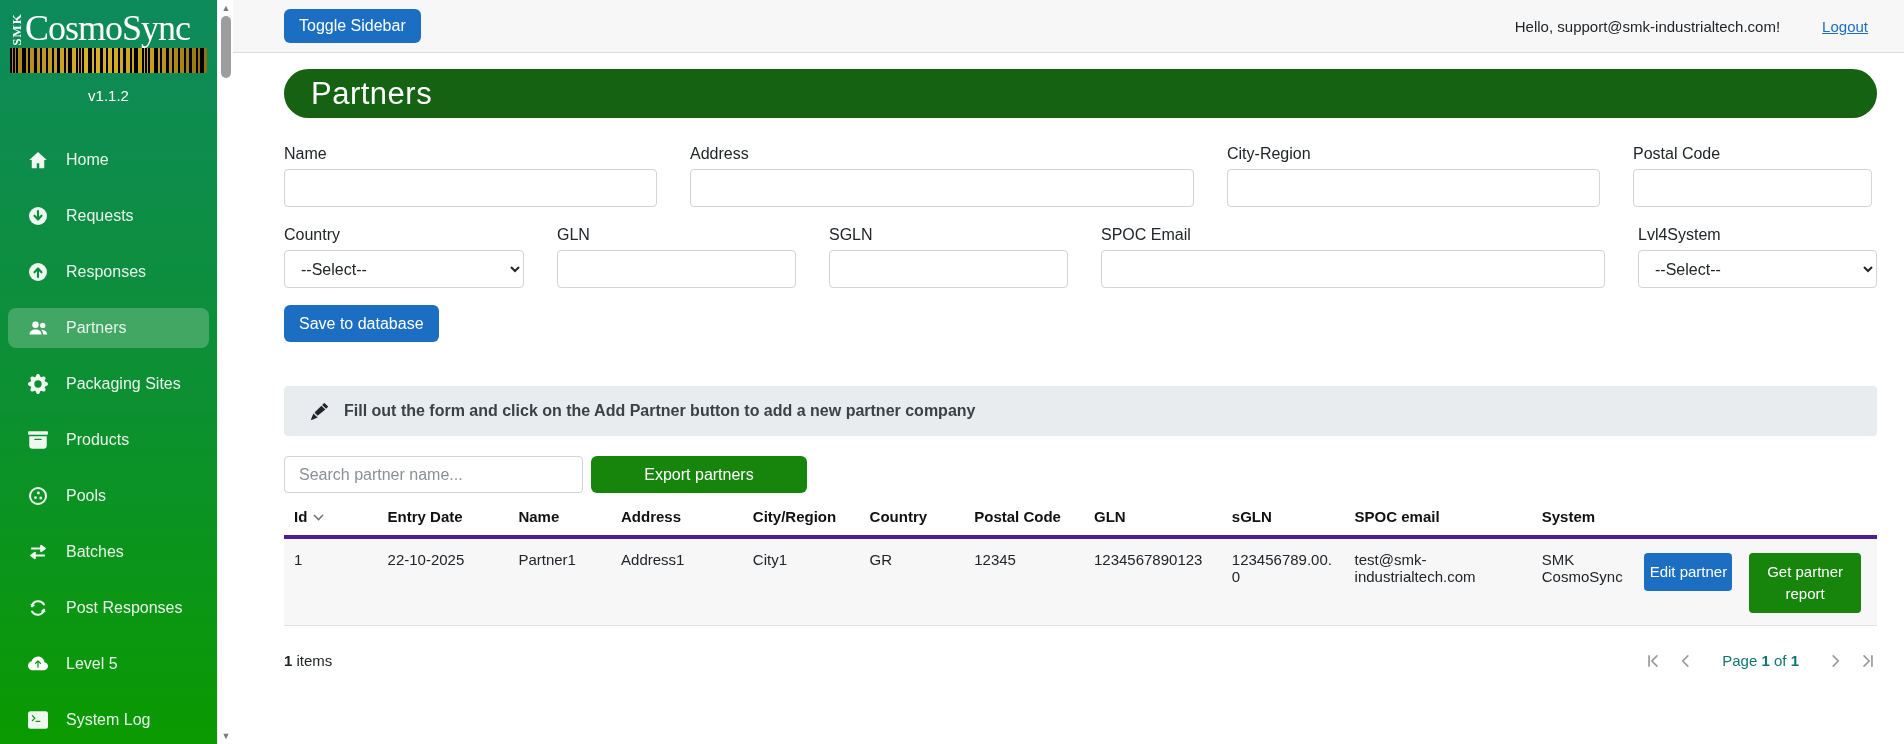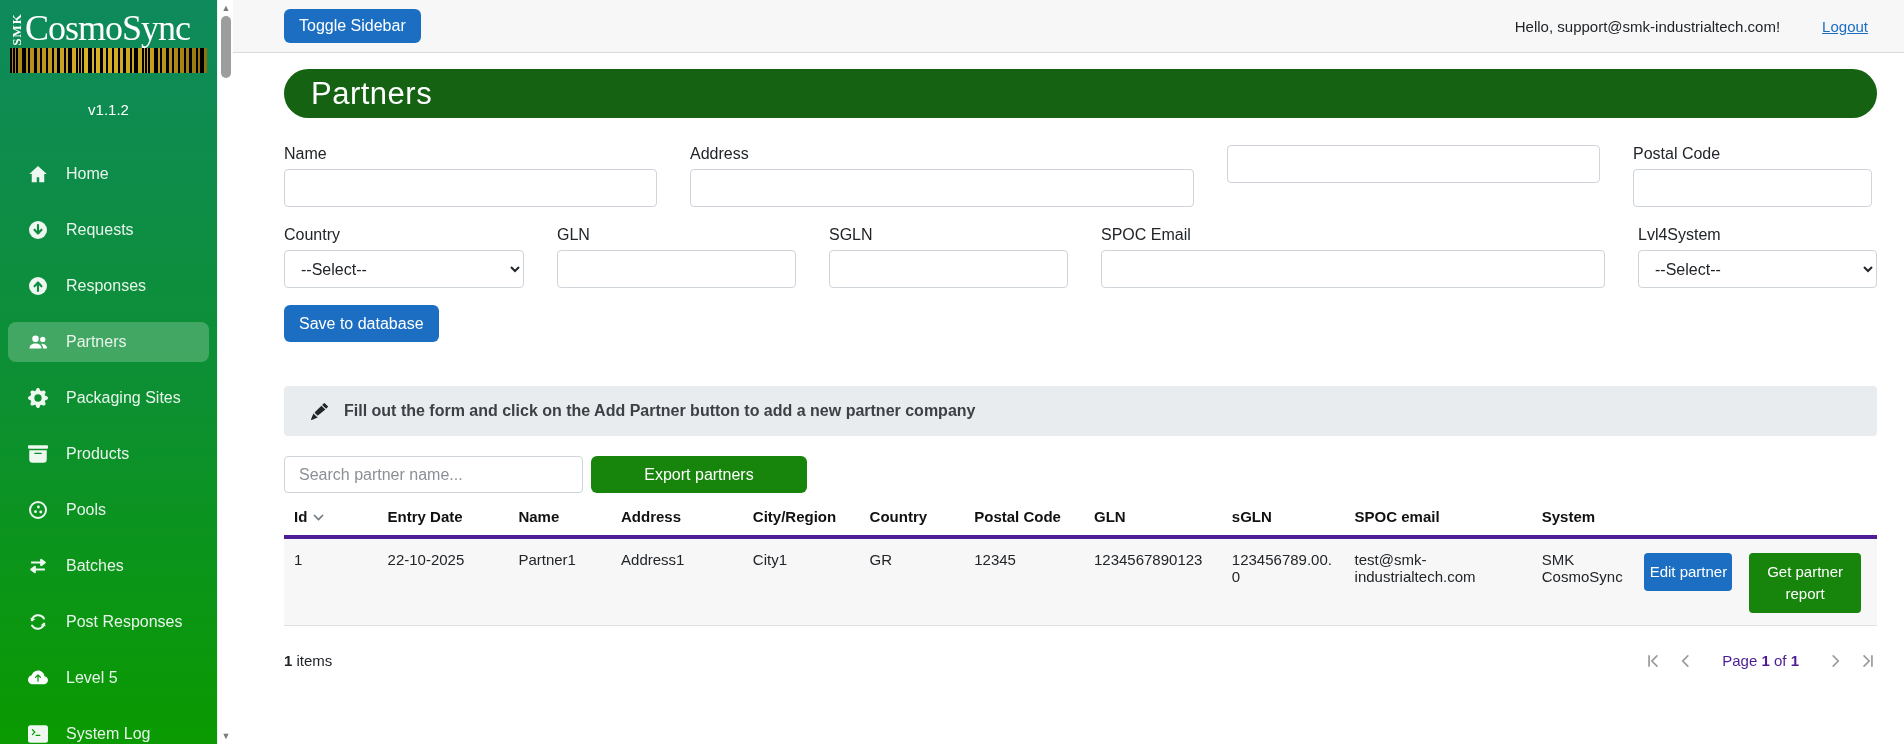--- a/index.html
+++ b/index.html
@@ -13,21 +13,21 @@
   .logo { margin:10px 10px 0 10px; display:flex; align-items:flex-end; position:relative; }
   .logo-smk { writing-mode:vertical-rl; transform:rotate(180deg); font-family:"Liberation Serif",serif;
     font-weight:bold; font-size:13px; color:#fff; letter-spacing:1px; line-height:1; margin-right:2px; }
   .logo-name { font-family:"Liberation Serif",serif; font-size:36px; color:#fff; line-height:1; letter-spacing:-1px; }
   .barcode { margin:2px 10px 0 10px; height:25px;
     background:
       repeating-linear-gradient(90deg,#000 0 2px,rgba(0,0,0,0) 2px 6px),
       repeating-linear-gradient(90deg,rgba(0,0,0,0) 0 3px,#000 3px 5px,rgba(0,0,0,0) 5px 11px),
       linear-gradient(90deg,#a8821a 0%,#d9b327 40%,#c9a21f 70%,#8f6f10 100%);
   }
-  .version { text-align:center; font-size:15px; color:#fff; margin-top:28px; }
+  .version { text-align:center; font-size:15px; color:#fff; margin-top:14px; }
   .nav { margin-top:36px; }
   .nav-item { height:40px; margin:0 8px 16px 8px; display:flex; align-items:center; gap:18px;
     padding-left:20px; border-radius:8px; font-size:16px; color:#e9f5ec; cursor:pointer; }
   .nav-item.active { background:rgba(255,255,255,0.22); }
   .nav-item svg { width:20px; height:20px; flex:0 0 20px; }
 
   
   .scroll-col { width:16px; flex:0 0 16px; background:#fff; position:relative; border-left:1px solid #f0f0f0; }
   .scroll-arrow { position:absolute; left:3px; width:10px; height:10px; color:#7a7a7a; font-size:9px; line-height:10px; text-align:center; }
   .scroll-up { top:3px; } .scroll-down { bottom:3px; }
@@ -73,21 +73,21 @@
   td { padding:12px 10px; vertical-align:top; background:#f7f7f7; border-bottom:1px solid #dee2e6; word-wrap:break-word; }
   td.btn-cell { padding:14px 4px 12px 4px; }
   .row-btn { border-radius:4px; padding:8px 3px; line-height:1.45; font-size:15px; display:block; }
   .edit-btn { width:88px; }
   .report-btn { width:112px; }
 
   .footer-row { margin-top:26px; display:flex; align-items:center; font-size:15px; }
   .items-count b { font-weight:bold; }
   .pager { margin-left:auto; display:flex; align-items:center; gap:14px; }
   .pager svg { width:18px; height:18px; cursor:pointer; }
-  .page-text { margin:0 14px; color:#4c1d95; white-space:nowrap; }
+  .page-text { margin:0 14px; color:#0f766e; white-space:nowrap; }
   .page-text b { font-weight:bold; }
 </style>
 </head>
 <body>
 
 <div class="app">
 
   <aside class="sidebar">
     <div class="logo">
       <span class="logo-smk">SMK</span>
@@ -207,20 +207,21 @@
       <div class="form-row r1">
         <div class="field w-373">
           <label>Name</label>
           <input type="text" style="">
         </div>
         <div class="field w-504">
           <label>Address</label>
           <input type="text" style="">
         </div>
         <div class="field w-373">
+          <label>City-Region</label>
           <input type="text" style="">
         </div>
         <div class="field w-239">
           <label>Postal Code</label>
           <input type="text" style="">
         </div>
       </div>
 
       
       <div class="form-row r2">

